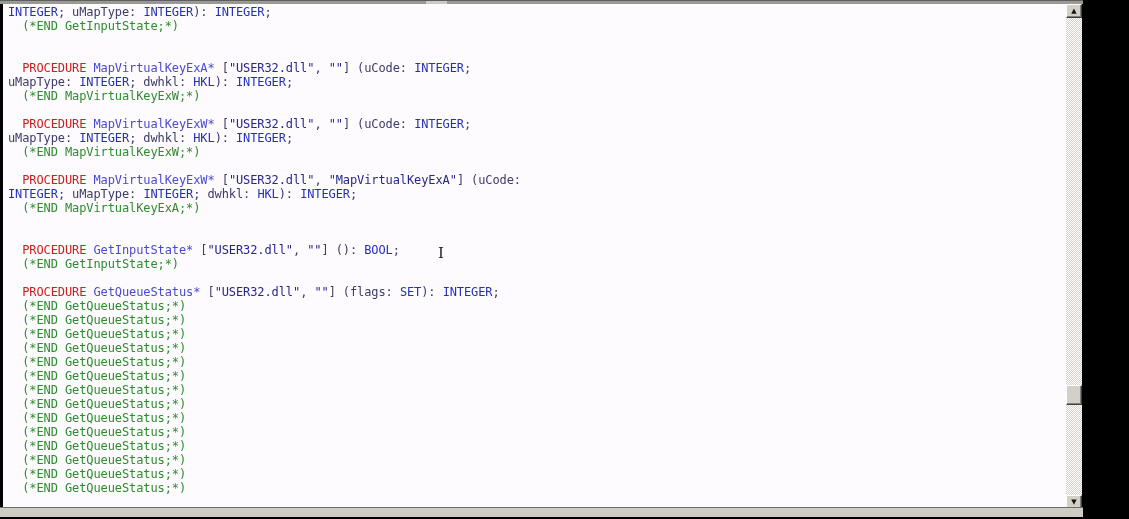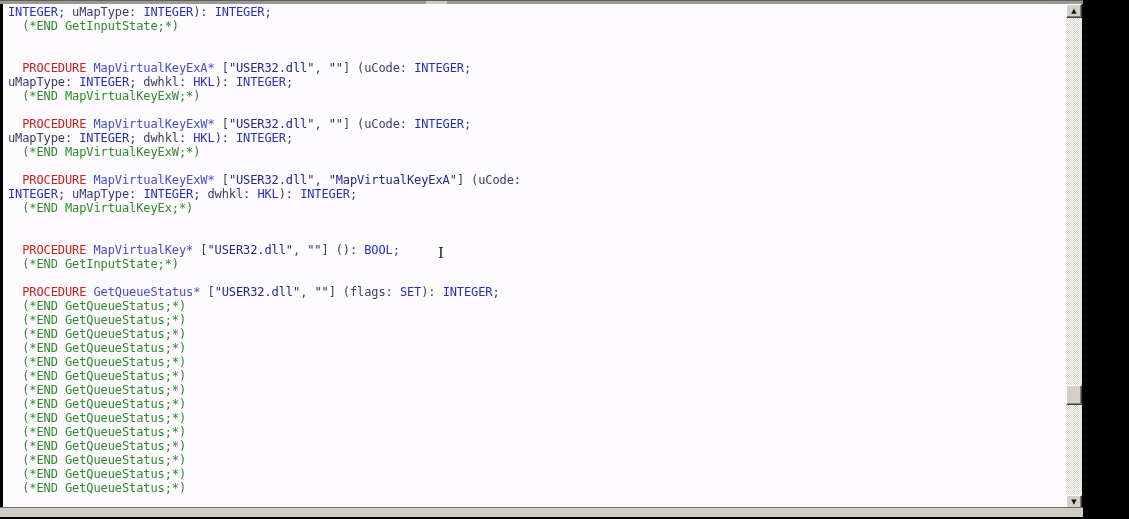--- a/index.html
+++ b/index.html
@@ -91,24 +91,24 @@
         <div class="line"><span class="tok-p">  </span><span class="tok-k">PROCEDURE</span><span class="tok-p"> </span><span class="tok-n">MapVirtualKeyExA*</span><span class="tok-i"> [</span><span class="tok-s">"USER32.dll"</span><span class="tok-i">, </span><span class="tok-s">""</span><span class="tok-i">] (uCode: </span><span class="tok-t">INTEGER</span><span class="tok-i">;</span></div>
         <div class="line"><span class="tok-i">uMapType: </span><span class="tok-t">INTEGER</span><span class="tok-i">; dwhkl: </span><span class="tok-t">HKL</span><span class="tok-i">): </span><span class="tok-t">INTEGER</span><span class="tok-i">;</span></div>
         <div class="line"><span class="tok-c">  (*END MapVirtualKeyExW;*)</span></div>
         <div class="line"></div>
         <div class="line"><span class="tok-p">  </span><span class="tok-k">PROCEDURE</span><span class="tok-p"> </span><span class="tok-n">MapVirtualKeyExW*</span><span class="tok-i"> [</span><span class="tok-s">"USER32.dll"</span><span class="tok-i">, </span><span class="tok-s">""</span><span class="tok-i">] (uCode: </span><span class="tok-t">INTEGER</span><span class="tok-i">;</span></div>
         <div class="line"><span class="tok-i">uMapType: </span><span class="tok-t">INTEGER</span><span class="tok-i">; dwhkl: </span><span class="tok-t">HKL</span><span class="tok-i">): </span><span class="tok-t">INTEGER</span><span class="tok-i">;</span></div>
         <div class="line"><span class="tok-c">  (*END MapVirtualKeyExW;*)</span></div>
         <div class="line"></div>
         <div class="line"><span class="tok-p">  </span><span class="tok-k">PROCEDURE</span><span class="tok-p"> </span><span class="tok-n">MapVirtualKeyExW*</span><span class="tok-i"> [</span><span class="tok-s">"USER32.dll"</span><span class="tok-i">, </span><span class="tok-s">"MapVirtualKeyExA"</span><span class="tok-i">] (uCode:</span></div>
         <div class="line"><span class="tok-t">INTEGER</span><span class="tok-i">; uMapType: </span><span class="tok-t">INTEGER</span><span class="tok-i">; dwhkl: </span><span class="tok-t">HKL</span><span class="tok-i">): </span><span class="tok-t">INTEGER</span><span class="tok-i">;</span></div>
-        <div class="line"><span class="tok-c">  (*END MapVirtualKeyEx;*)</span></div>
+        <div class="line"><span class="tok-c">  (*END MapVirtualKeyExA;*)</span></div>
         <div class="line"></div>
         <div class="line"></div>
-        <div class="line"><span class="tok-p">  </span><span class="tok-k">PROCEDURE</span><span class="tok-p"> </span><span class="tok-n">MapVirtualKey*</span><span class="tok-i"> [</span><span class="tok-s">"USER32.dll"</span><span class="tok-i">, </span><span class="tok-s">""</span><span class="tok-i">] (): </span><span class="tok-t">BOOL</span><span class="tok-i">;</span></div>
+        <div class="line"><span class="tok-p">  </span><span class="tok-k">PROCEDURE</span><span class="tok-p"> </span><span class="tok-n">GetInputState*</span><span class="tok-i"> [</span><span class="tok-s">"USER32.dll"</span><span class="tok-i">, </span><span class="tok-s">""</span><span class="tok-i">] (): </span><span class="tok-t">BOOL</span><span class="tok-i">;</span></div>
         <div class="line"><span class="tok-c">  (*END GetInputState;*)</span></div>
         <div class="line"></div>
         <div class="line"><span class="tok-p">  </span><span class="tok-k">PROCEDURE</span><span class="tok-p"> </span><span class="tok-n">GetQueueStatus*</span><span class="tok-i"> [</span><span class="tok-s">"USER32.dll"</span><span class="tok-i">, </span><span class="tok-s">""</span><span class="tok-i">] (flags: </span><span class="tok-t">SET</span><span class="tok-i">): </span><span class="tok-t">INTEGER</span><span class="tok-i">;</span></div>
         <div class="line"><span class="tok-c">  (*END GetQueueStatus;*)</span></div>
         <div class="line"><span class="tok-c">  (*END GetQueueStatus;*)</span></div>
         <div class="line"><span class="tok-c">  (*END GetQueueStatus;*)</span></div>
         <div class="line"><span class="tok-c">  (*END GetQueueStatus;*)</span></div>
         <div class="line"><span class="tok-c">  (*END GetQueueStatus;*)</span></div>
         <div class="line"><span class="tok-c">  (*END GetQueueStatus;*)</span></div>
         <div class="line"><span class="tok-c">  (*END GetQueueStatus;*)</span></div>

